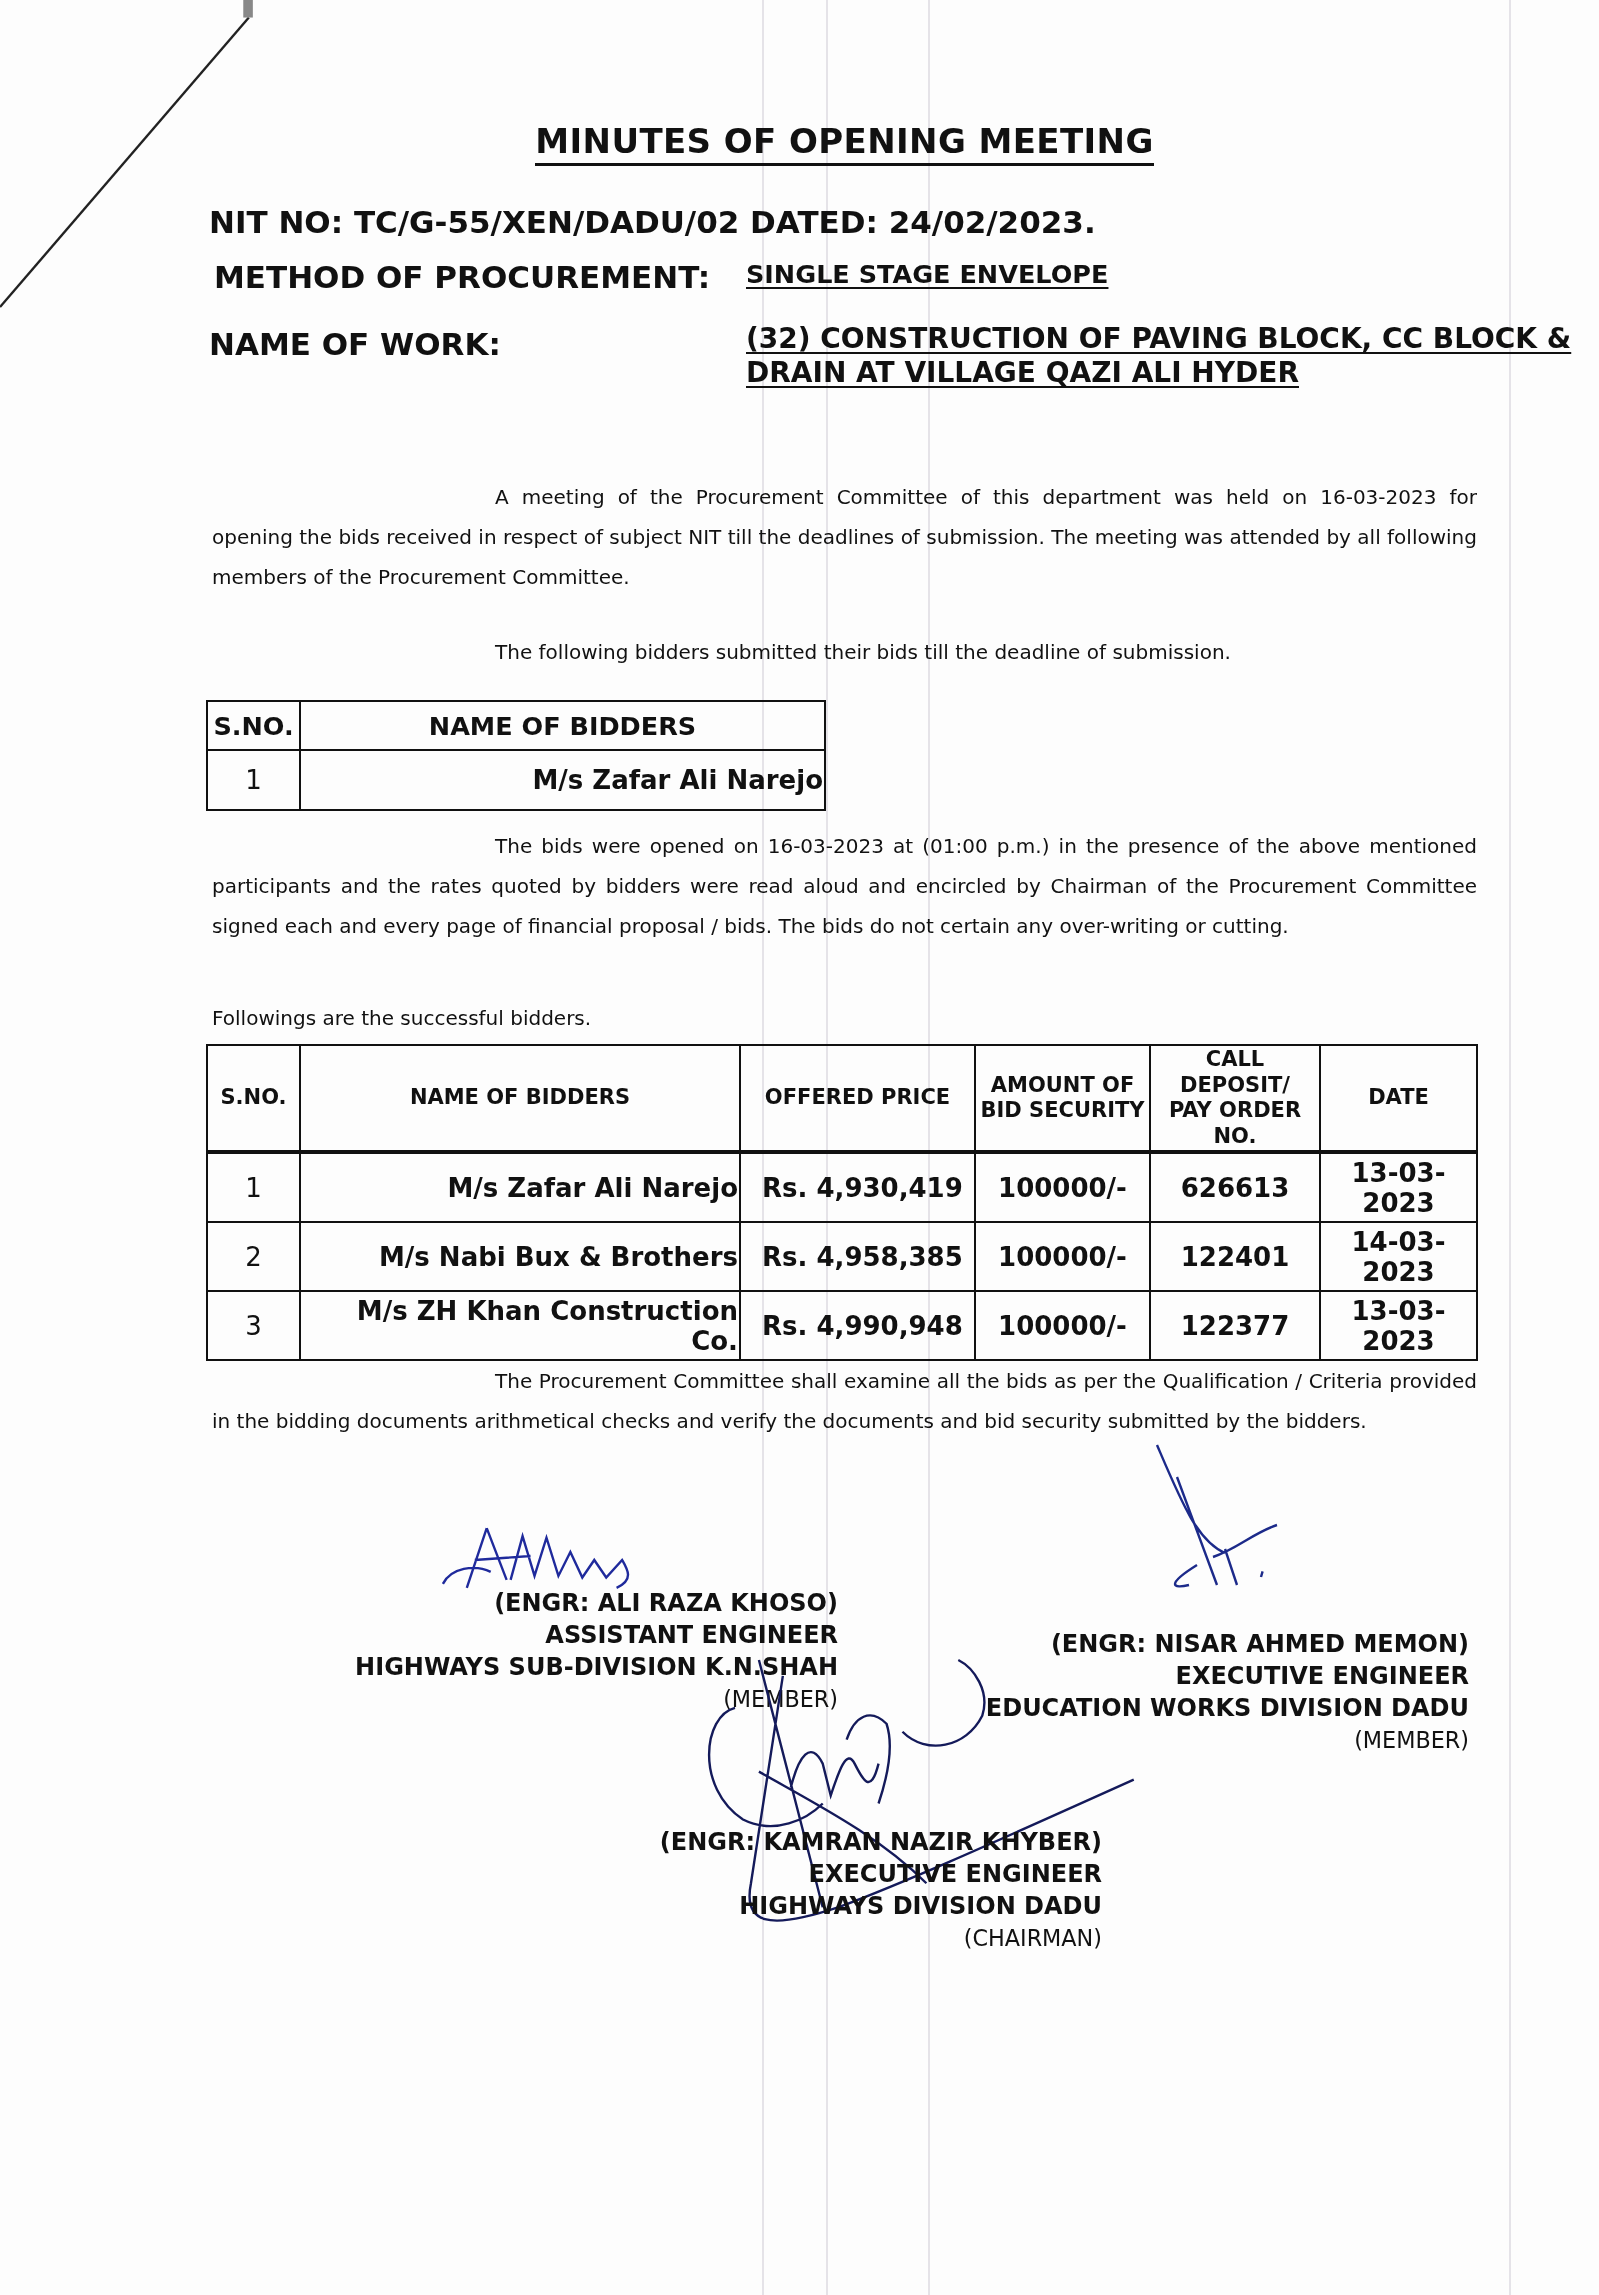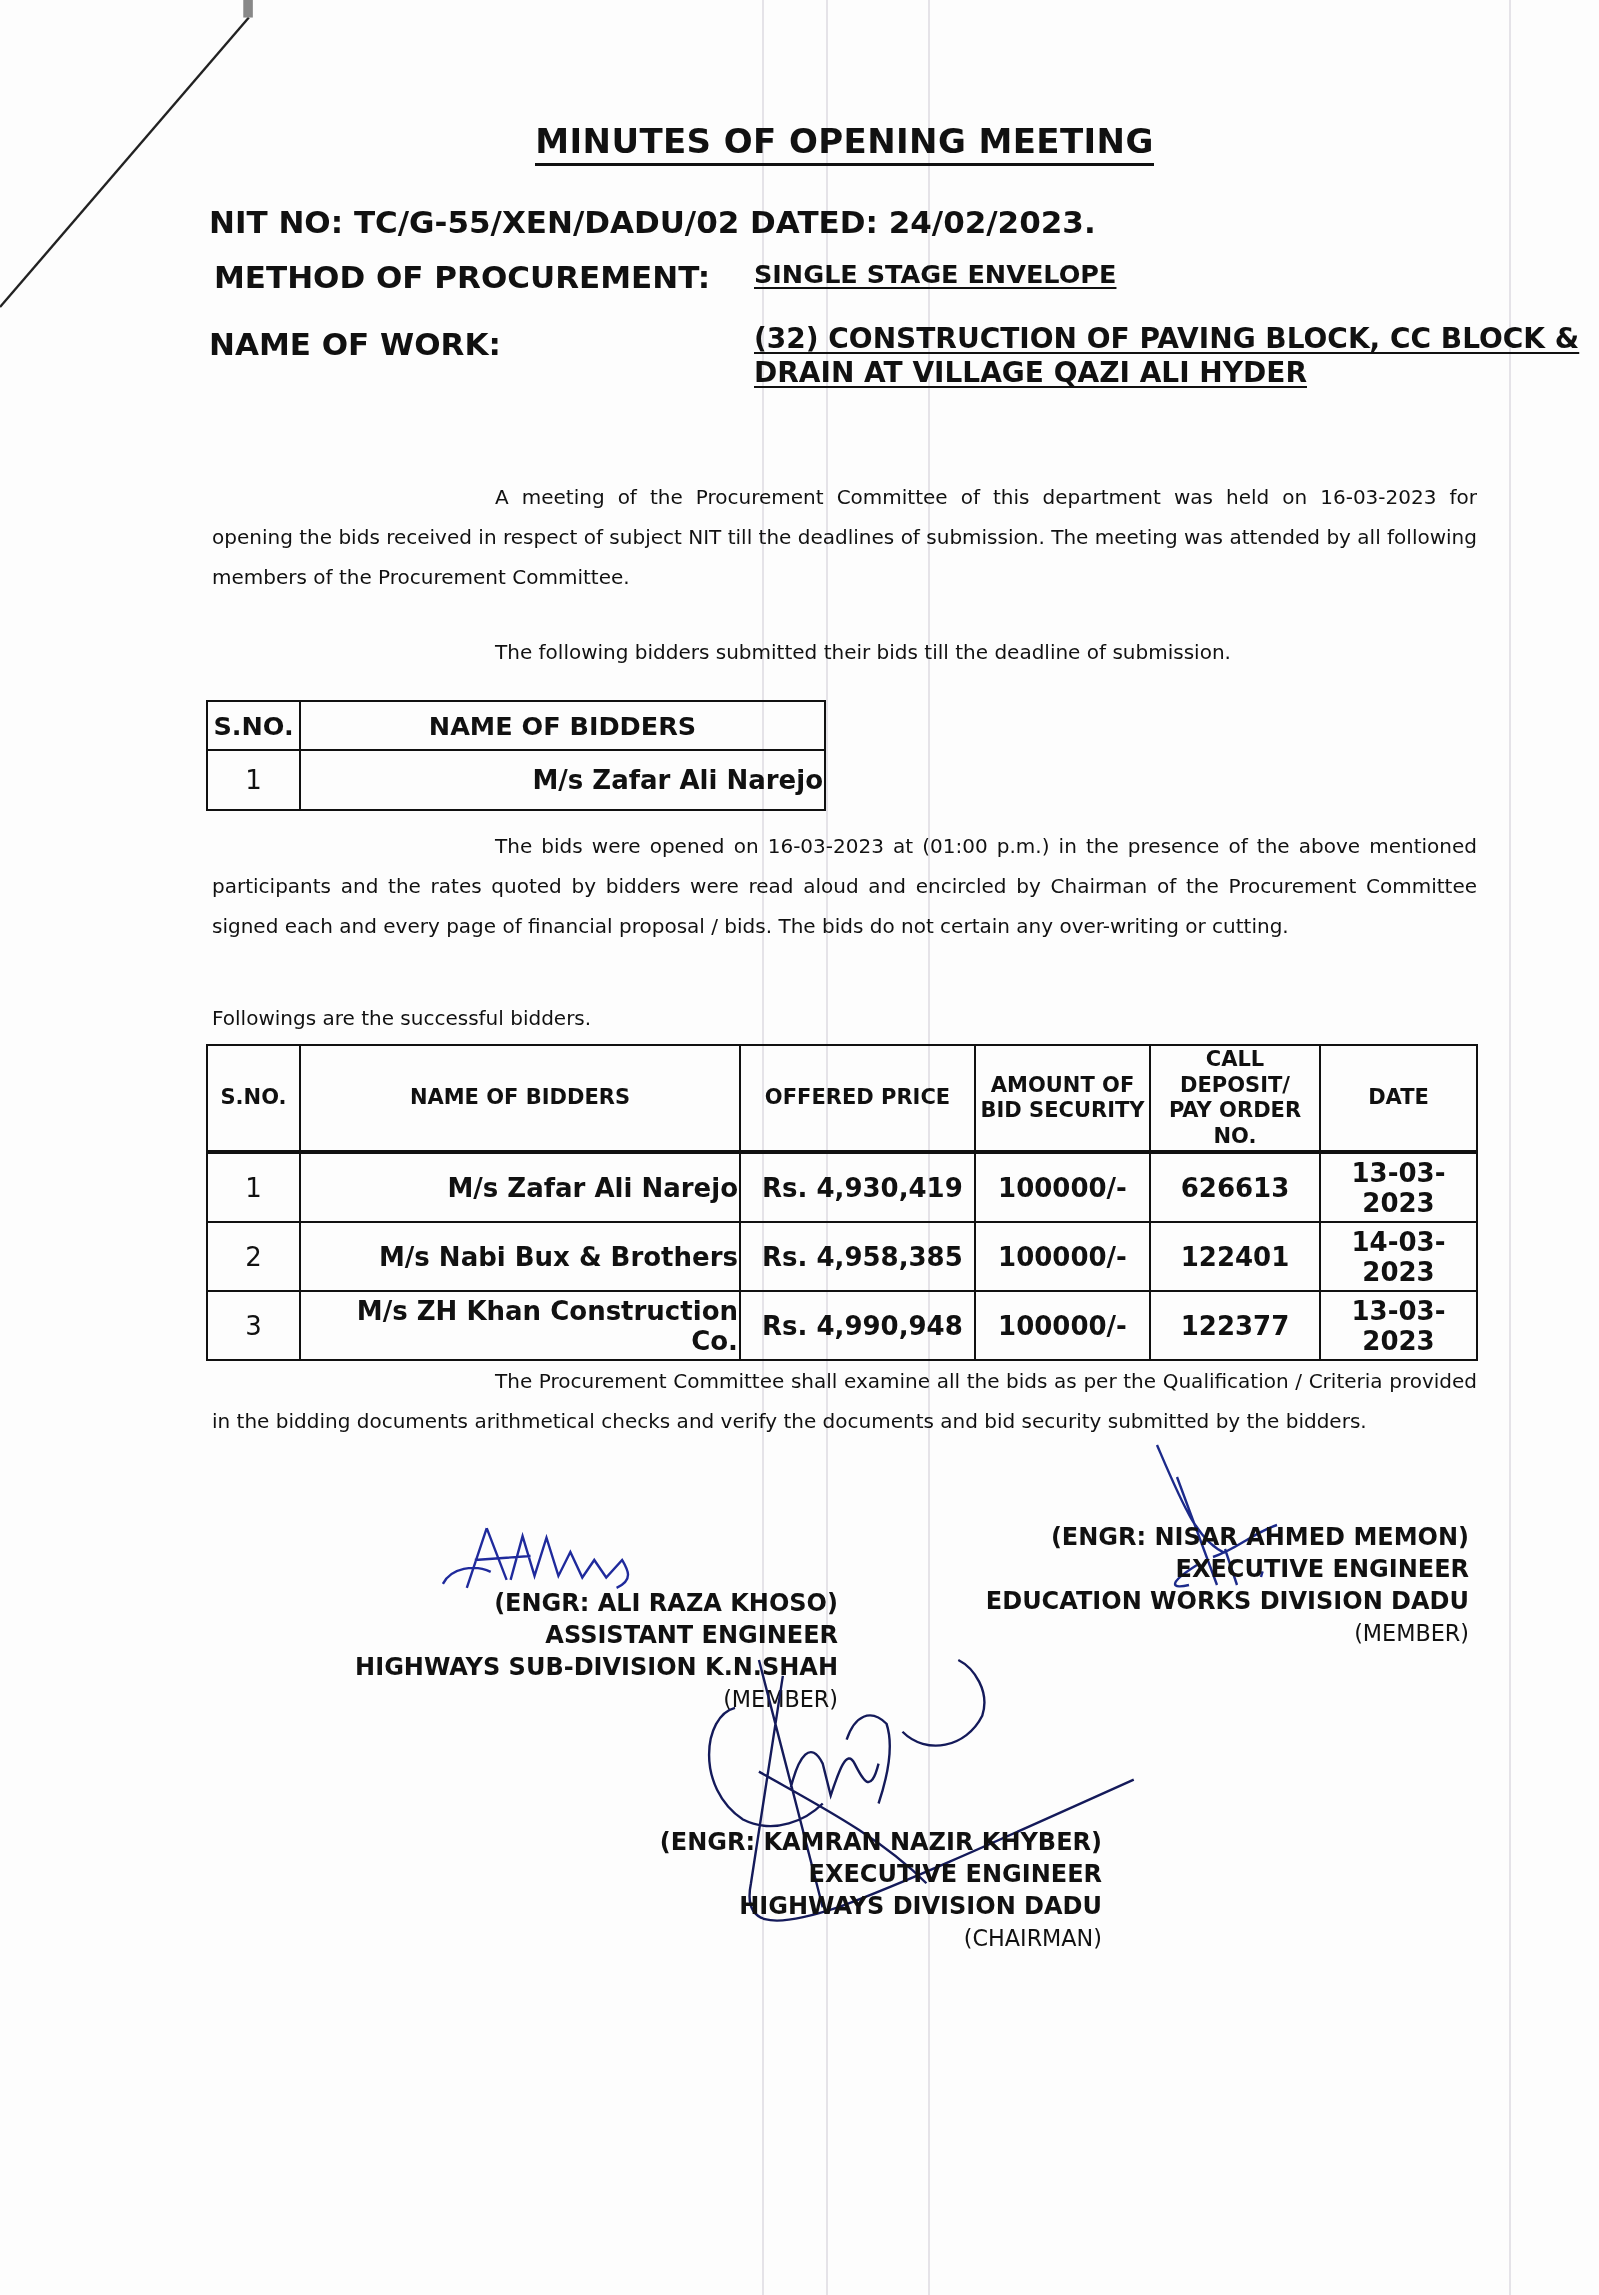--- a/index.html
+++ b/index.html
@@ -14,21 +14,21 @@
   .scanline { position: absolute; top: 0; bottom: 0; width: 1.6px; background: rgba(120,110,140,0.18); }
   .corner-line {
     position: absolute; left: 0; top: 0; width: 335px; height: 335px;
   }
   .title {
     left: 0; width: 1689px; top: 121px; text-align: center;
     font-weight: bold; font-size: 34px; letter-spacing: 0.4px;
   }
   .title span { border-bottom: 3.2px solid #111; padding-bottom: 1.6px; }
   .meta-label { font-weight: bold; font-size: 31px; }
-  .meta-val { font-weight: bold; font-size: 25.5px; margin-left: 8px; }
+  .meta-val { font-weight: bold; font-size: 25.5px; }
   .meta-val span, .u { text-decoration: underline; text-decoration-thickness: 2.4px; text-underline-offset: 4px; }
   .para {
     left: 212px; width: 1265px; font-size: 20px; line-height: 40px;
     text-align: justify;
   }
   .para .indent { display: inline-block; width: 283px; }
   table { border-collapse: collapse; position: absolute; }
   table td, table th { border: 2.4px solid #111; }
   .t1 { left: 206px; top: 700px; width: 620px; }
   .t1 th { font-size: 25.5px; height: 45px; font-weight: bold; }
@@ -151,21 +151,21 @@
 <div class="abs sig-block" style="left:311px; width:527px; top:1587px;">
   <div class="b">(ENGR: ALI RAZA KHOSO)</div>
   <div class="b">ASSISTANT ENGINEER</div>
   <div class="b">HIGHWAYS SUB-DIVISION K.N.SHAH</div>
   <div class="role">(MEMBER)</div>
 </div>
 
 <svg class="sig" style="left:1117px; top:1429px;" width="176" height="160" viewBox="0 0 220 200">
   <path d="M50,20 C80,90 100,140 135,155 M75,60 L125,195 M135,150 L150,195 M120,160 C150,150 170,130 200,120 M90,195 C70,200 60,195 100,170 M180,185 L182,178" fill="none" stroke="#1c2a8a" stroke-width="3"></path>
 </svg>
-<div class="abs sig-block" style="left:974px; width:495px; top:1521px;">
+<div class="abs sig-block" style="left:974px; width:495px; top:1628px;">
   <div class="b">(ENGR: NISAR AHMED MEMON)</div>
   <div class="b">EXECUTIVE ENGINEER</div>
   <div class="b">EDUCATION WORKS DIVISION DADU</div>
   <div class="role">(MEMBER)</div>
 </div>
 
 <svg class="sig" style="left:639px; top:1644px;" width="511" height="319" viewBox="0 0 640 400">
   <path d="M150,20 L230,330 M180,40 L140,300 C130,350 160,360 250,330 C330,300 420,260 620,170
            M120,80 C80,90 70,180 130,220 C170,240 210,220 230,200
            M190,180 C200,140 215,120 230,150 L240,190 C250,160 260,130 270,150 C280,170 290,190 300,150

